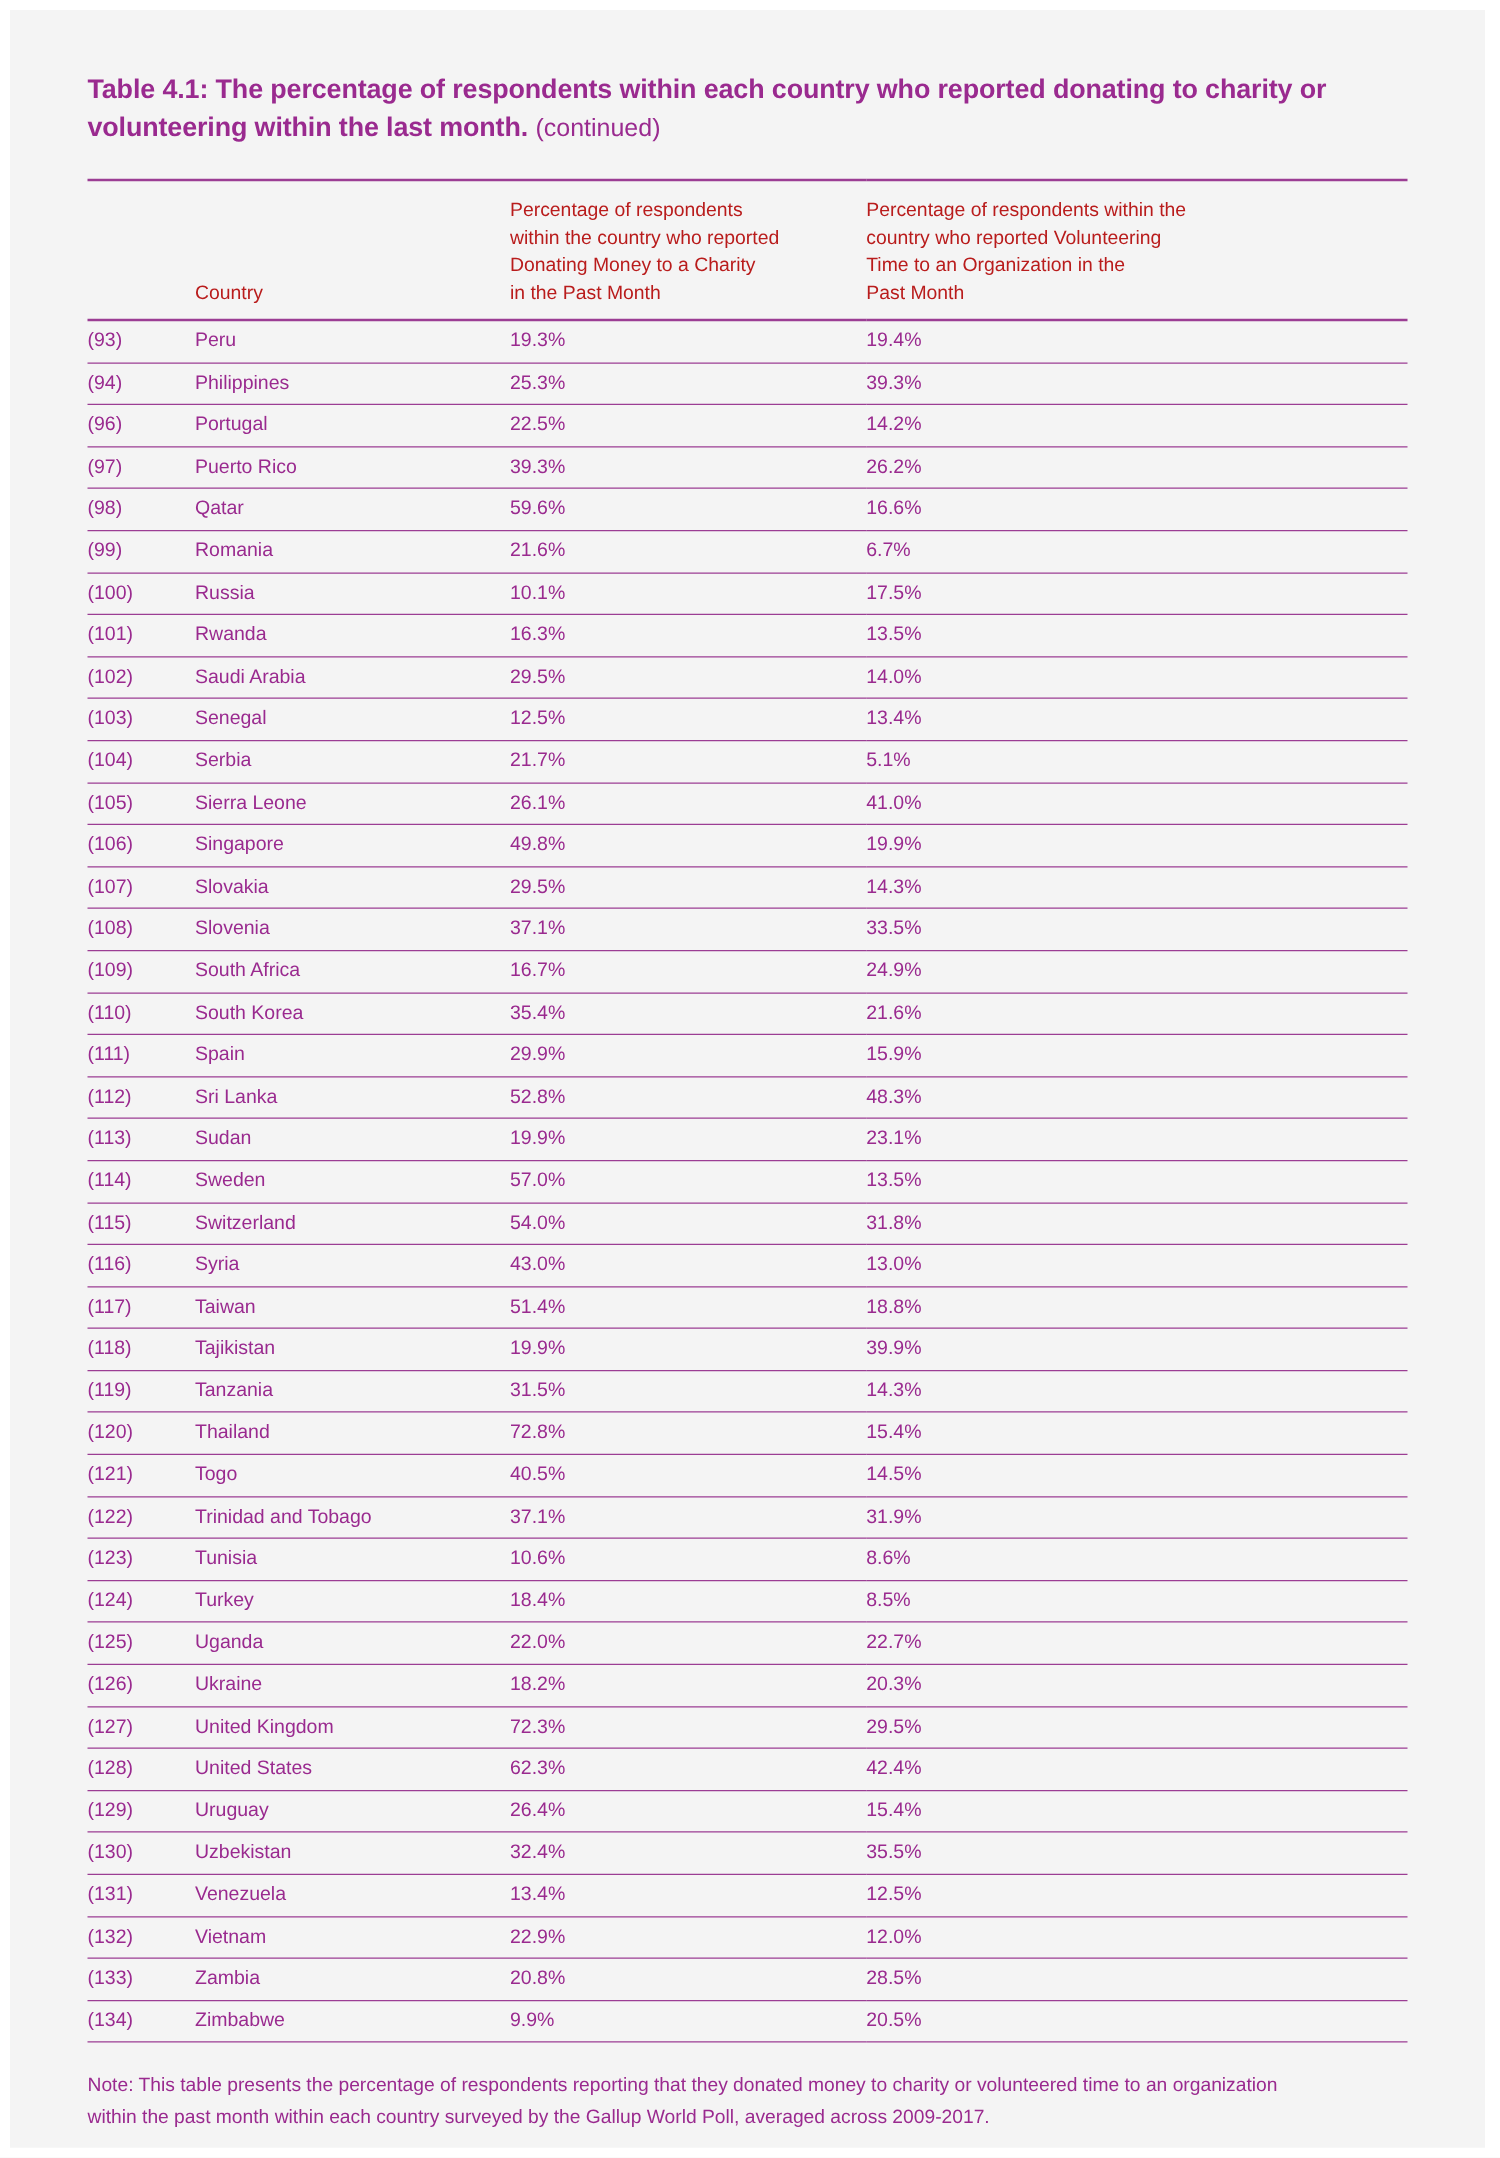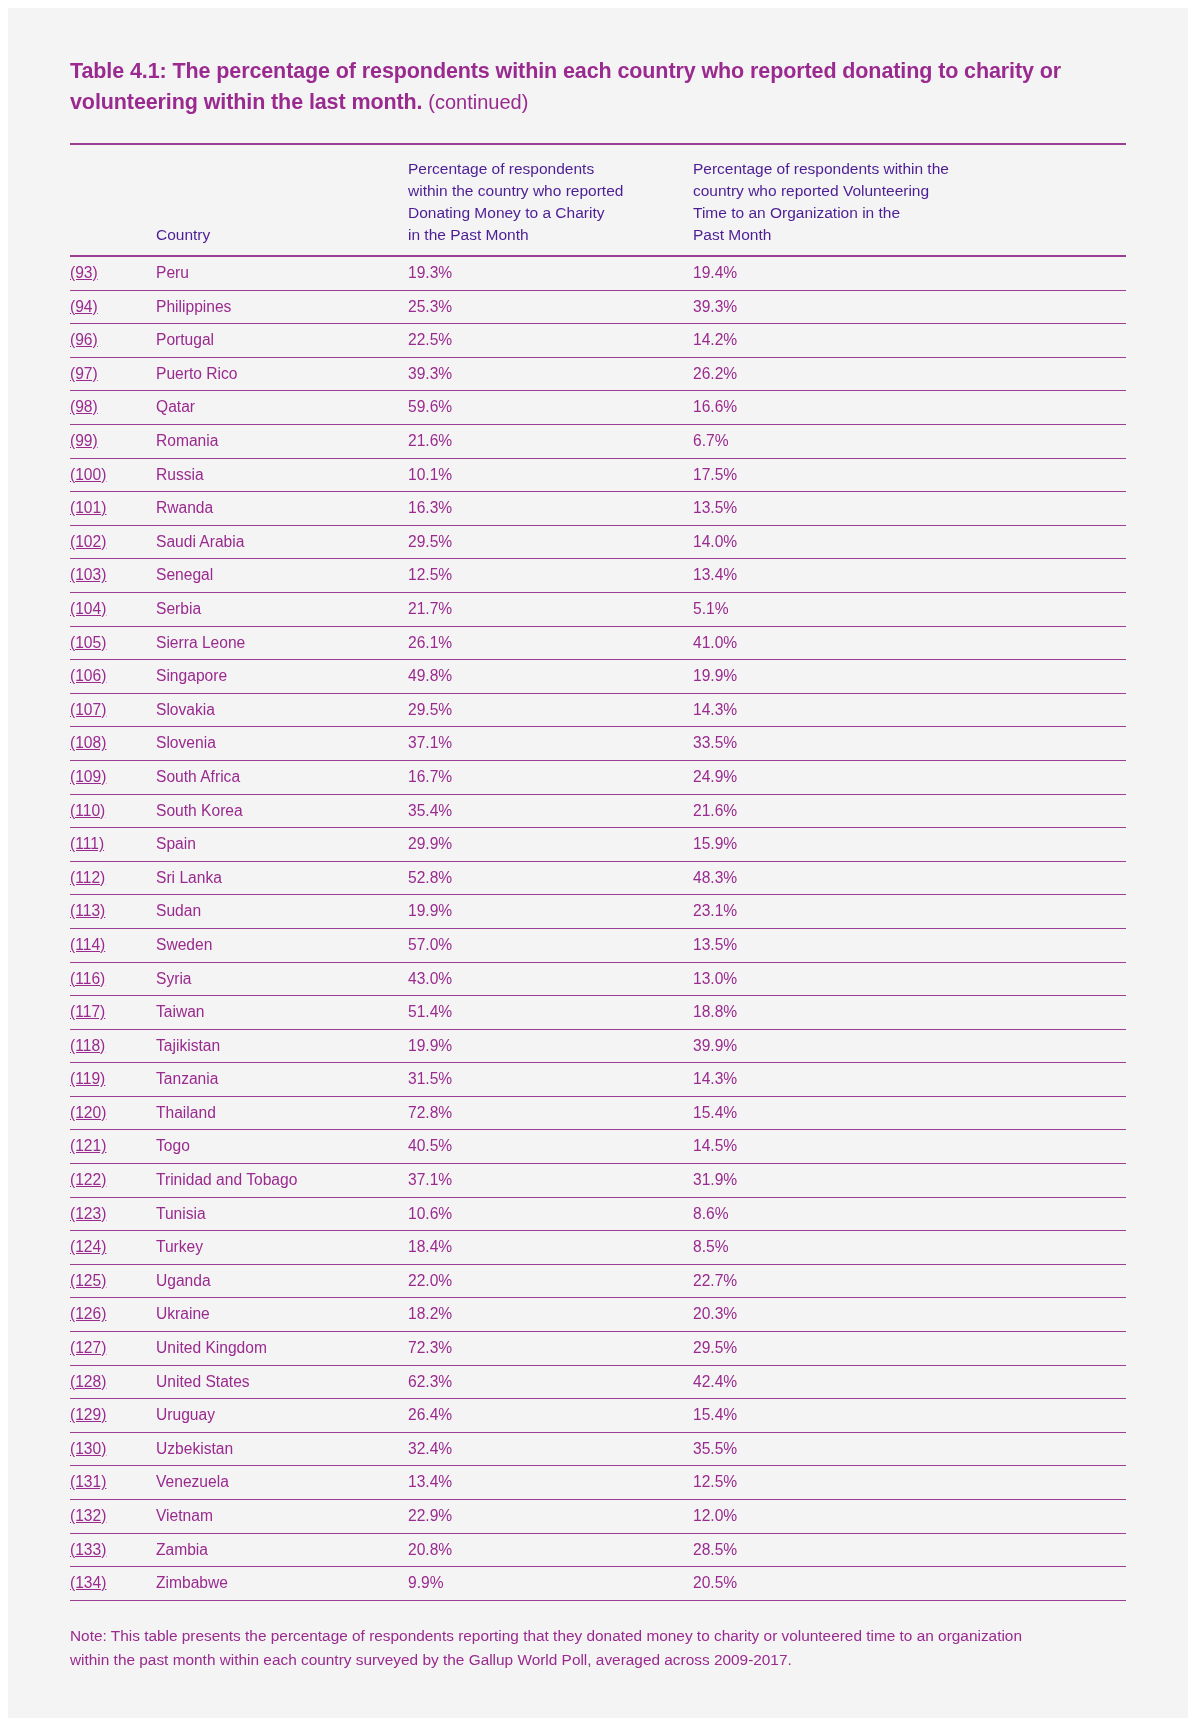--- a/index.html
+++ b/index.html
@@ -63,42 +63,42 @@
   thead tr.head-rule-top th {
     border-top: 2.2px solid #9b3d93;
     padding: 0;
     height: 0;
     font-size: 0;
     line-height: 0;
   }
   thead th.colhead {
     vertical-align: bottom;
     text-align: left;
-    color: #4c1d95;
+    color: #b91c1c;
     font-size: 15.5px;
     font-weight: normal;
     line-height: 1.42;
     padding: 13px 10px 9px 0;
     border-bottom: 2.2px solid #9b3d93;
   }
   thead th.colhead.idx-head { padding-left: 0; }
   thead th.colhead .hdr-line { display: block; white-space: nowrap; }
 
   tbody td {
     color: #9a2a8f;
     font-size: 15.6px;
     font-weight: normal;
     line-height: 1;
     padding: 8px 10px 9px 0;
     border-bottom: 1.4px solid #9b3d93;
     white-space: nowrap;
     vertical-align: middle;
   }
   tbody tr:last-child td { border-bottom: 1.4px solid #9b3d93; }
-  tbody td.idx { padding-left: 0; text-decoration: underline; }
+  tbody td.idx { padding-left: 0; }
 
   
   .table-note {
     color: #9a2a8f;
     font-size: 15.4px;
     line-height: 1.58;
     margin-top: 23px;
     max-width: 990px;
   }
 </style>
@@ -267,20 +267,26 @@
             <td class="don">19.9%</td>
             <td class="vol">23.1%</td>
           </tr>
           <tr>
             <td class="idx">(114)</td>
             <td class="name">Sweden</td>
             <td class="don">57.0%</td>
             <td class="vol">13.5%</td>
           </tr>
           <tr>
+            <td class="idx">(115)</td>
+            <td class="name">Switzerland</td>
+            <td class="don">54.0%</td>
+            <td class="vol">31.8%</td>
+          </tr>
+          <tr>
             <td class="idx">(116)</td>
             <td class="name">Syria</td>
             <td class="don">43.0%</td>
             <td class="vol">13.0%</td>
           </tr>
           <tr>
             <td class="idx">(117)</td>
             <td class="name">Taiwan</td>
             <td class="don">51.4%</td>
             <td class="vol">18.8%</td>

